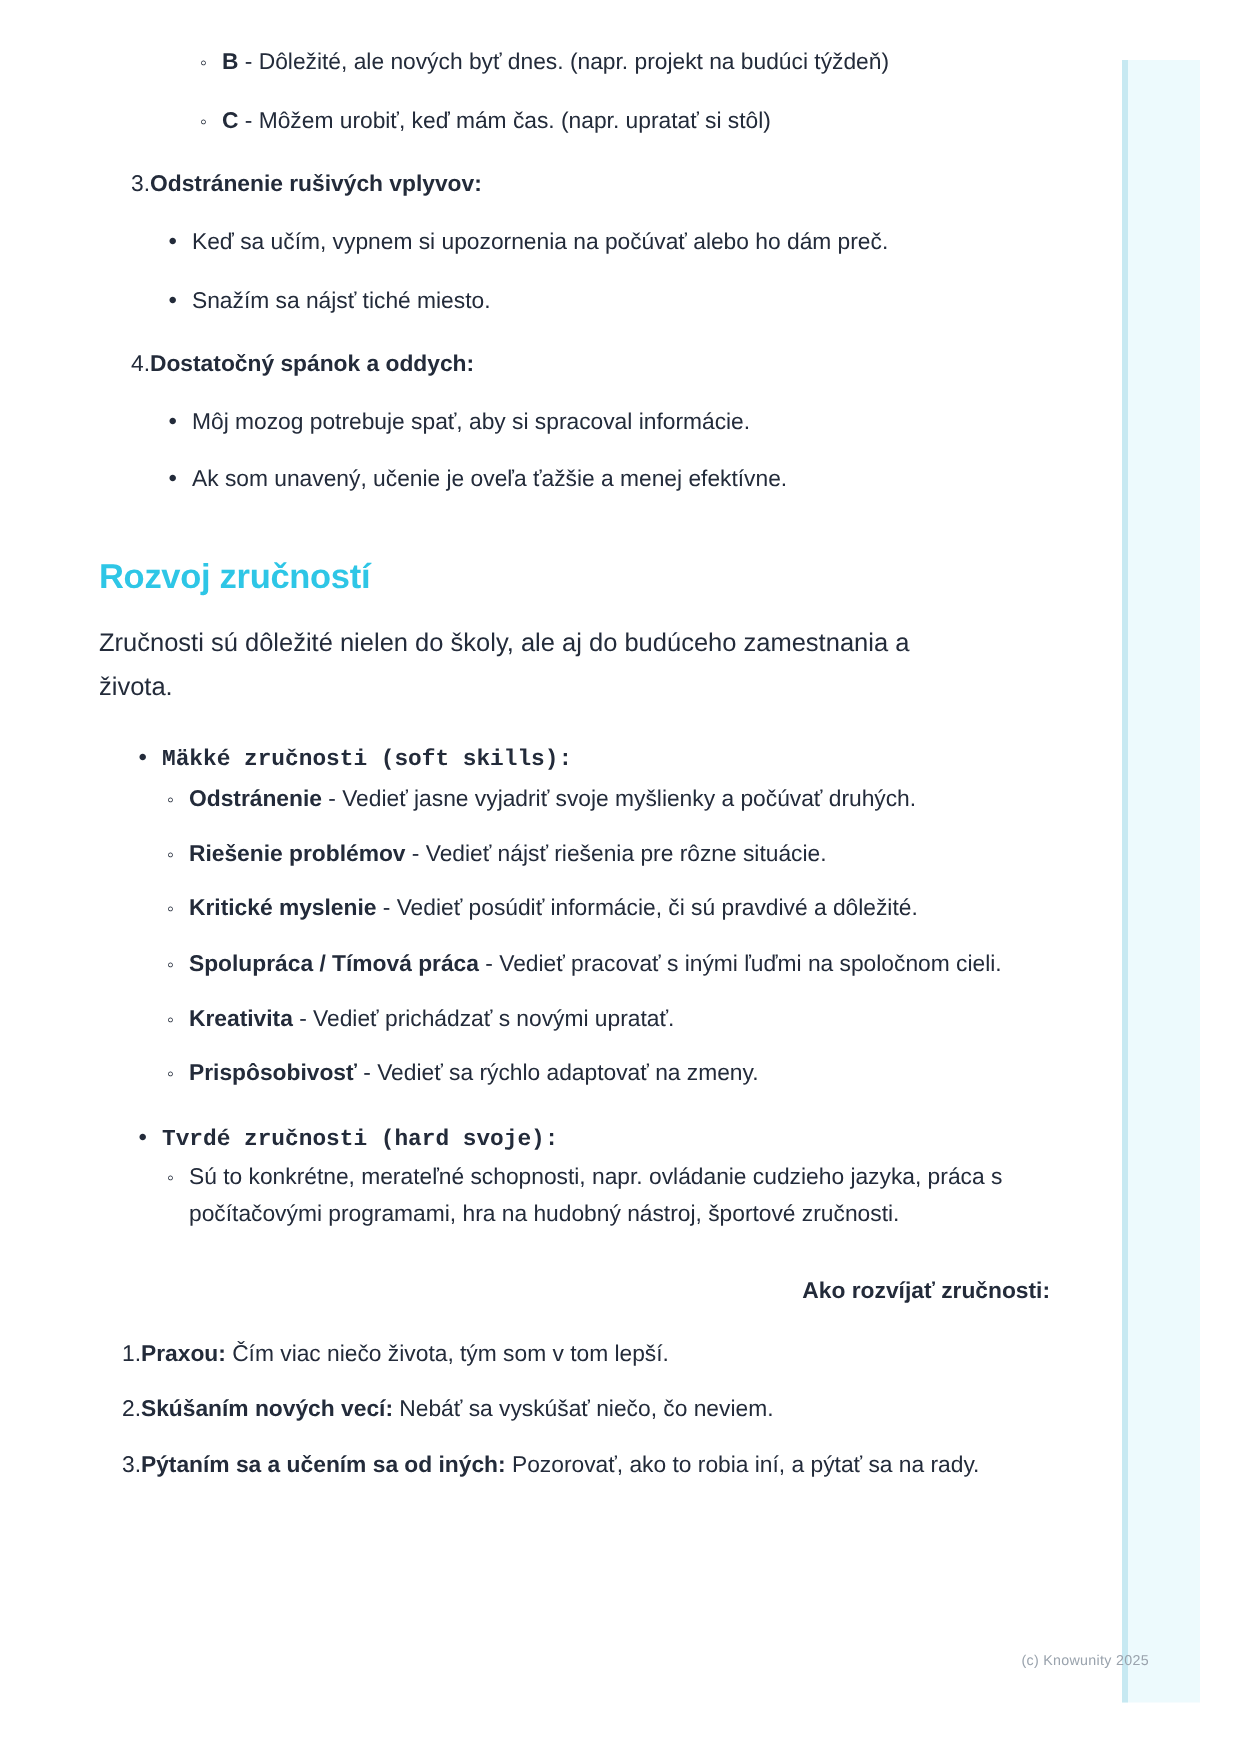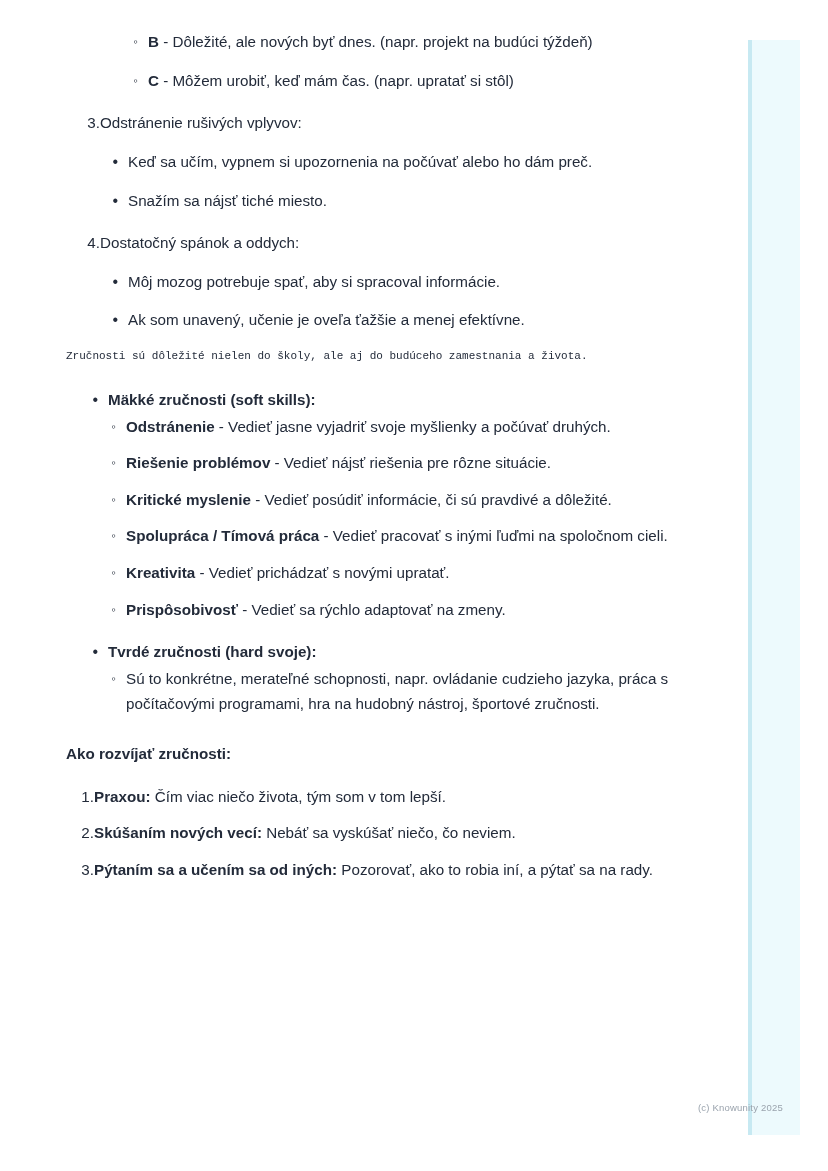--- a/index.html
+++ b/index.html
@@ -64,21 +64,21 @@
   }
   .li .tx { display: block; }
 
   
   .lvl-ord {
     margin-left: 78px;
     padding-left: 22px;
     margin-top: 18px;
     margin-bottom: 14px;
   }
-  .lvl-ord .tx { font-weight: normal; }
+  .lvl-ord .tx { font-weight: bold; }
 
   
   .lvl-disc {
     margin-left: 108px;
     padding-left: 20px;
     margin-bottom: 14px;
   }
   .lvl-disc .mk { width: 10px; font-size: 16px; line-height: 1.55; }
 
   
@@ -89,21 +89,21 @@
   }
   .lvl-circ .mk { width: 10px; font-size: 13px; line-height: 1.85; }
 
   
   .sk-disc {
     margin-left: 88px;
     padding-left: 20px;
     margin-bottom: 2px;
   }
   .sk-disc .mk { width: 10px; font-size: 16px; line-height: 1.55; }
-  .sk-disc .tx { font-weight: bold; }
+  .sk-disc .tx { font-weight: bold; font-family: Liberation Mono, monospace; }
 
   .sk-circ {
     margin-left: 106px;
     padding-left: 20px;
     margin-bottom: 12px;
   }
   .sk-circ .mk { width: 10px; font-size: 13px; line-height: 1.85; }
 
   .ao-ord {
     margin-left: 72px;
@@ -115,40 +115,40 @@
   #section-heading {
     margin: 38px 0 16px 66px;
     font-size: 23px;
     font-weight: bold;
     color: #2ec6e6;
     letter-spacing: -0.2px;
   }
   #intro-paragraph {
     margin: 0 0 22px 66px;
     width: 580px;
-    font-size: 11px;
+    font-size: 17px;
     line-height: 1.72;
-    font-family: Liberation Mono, monospace;
   }
   #howto-heading {
     margin: 26px 0 18px 66px;
     font-size: 15.2px;
     font-weight: bold;
     line-height: 1.62;
+    text-align: right;
   }
 
   .b { font-weight: bold; }
 
   
   .grp-gap { height: 6px; }
 
   
   #footer-watermark {
     position: absolute;
-    left: 698px;
+    left: 681px;
     top: 1102px;
     font-size: 9.5px;
     color: #9aa3ad;
     letter-spacing: 0.2px;
     white-space: nowrap;
   }
 </style>
 </head>
 <body>
 
@@ -194,20 +194,21 @@
     <li class="li lvl-disc">
       <span class="mk">•</span>
       <span class="tx">Môj mozog potrebuje spať, aby si spracoval informácie.</span>
     </li>
     <li class="li lvl-disc">
       <span class="mk">•</span>
       <span class="tx">Ak som unavený, učenie je oveľa ťažšie a menej efektívne.</span>
     </li>
   </ul>
 
+  <h2 id="section-heading">Rozvoj zručností</h2>
   <p id="intro-paragraph">Zručnosti sú dôležité nielen do školy, ale aj do budúceho zamestnania a života.</p>
 
   <ul>
     <li class="li sk-disc">
       <span class="mk">•</span>
       <span class="tx">Mäkké zručnosti (soft skills):</span>
     </li>
     <li class="li sk-circ">
       <span class="mk">◦</span>
       <span class="tx"><span class="b">Odstránenie</span><span> - Vedieť jasne vyjadriť svoje myšlienky a počúvať druhých.</span></span>

